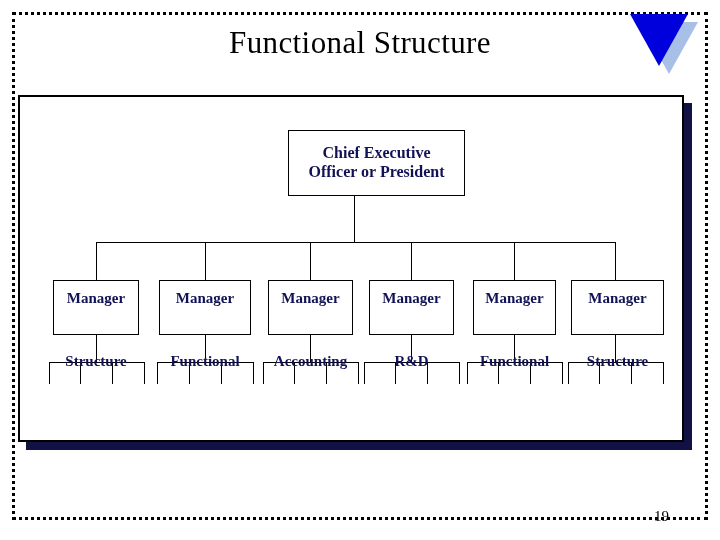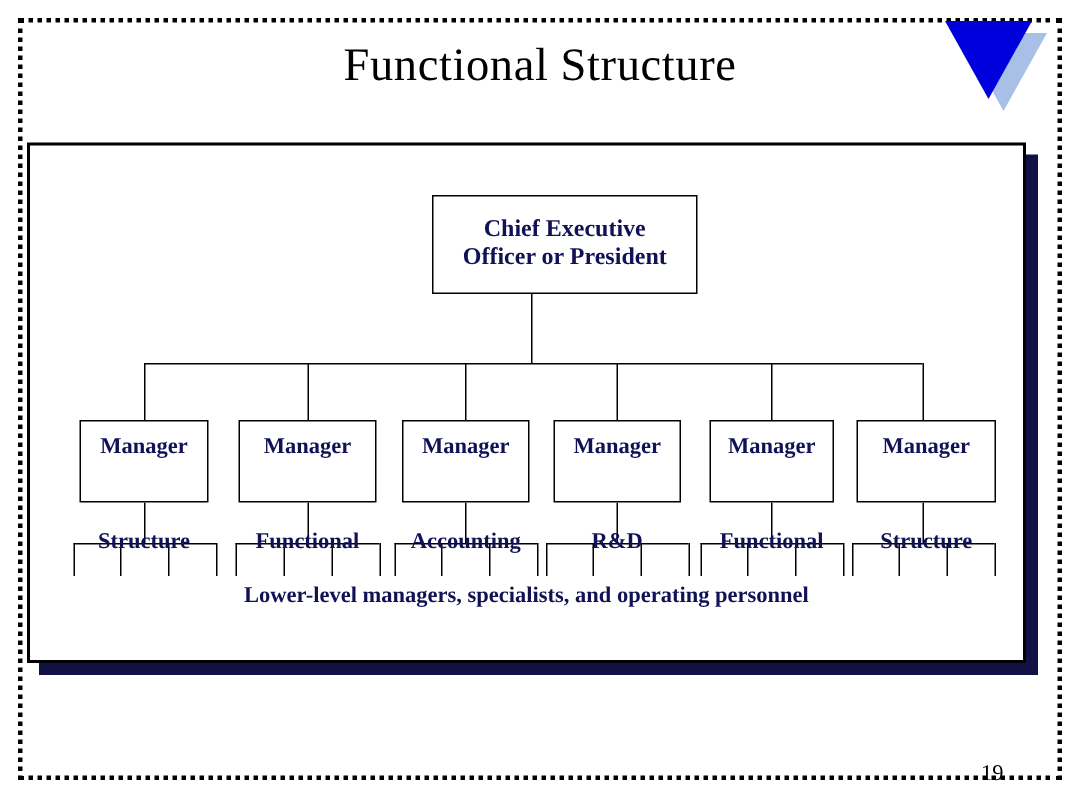--- a/index.html
+++ b/index.html
@@ -252,19 +252,18 @@
       <div class="ln-v" style="left:510px; top:265px; height:22px;"></div>
       <div class="ln-v" style="left:542px; top:265px; height:22px;"></div>
 
       <div class="ln-v" style="left:595px; top:238px; height:27px;"></div>
       <div class="ln-h" style="left:548px; top:265px; width:95px;"></div>
       <div class="ln-v" style="left:548px; top:265px; height:22px;"></div>
       <div class="ln-v" style="left:579px; top:265px; height:22px;"></div>
       <div class="ln-v" style="left:611px; top:265px; height:22px;"></div>
       <div class="ln-v" style="left:643px; top:265px; height:22px;"></div>
 
-      <div id="footer-note">Lower-level managers, specialists, and operating personnel</div>
     </div>
   </div>
 
   <div id="page-number">19</div>
 
 </div>
 
 </body></html>

